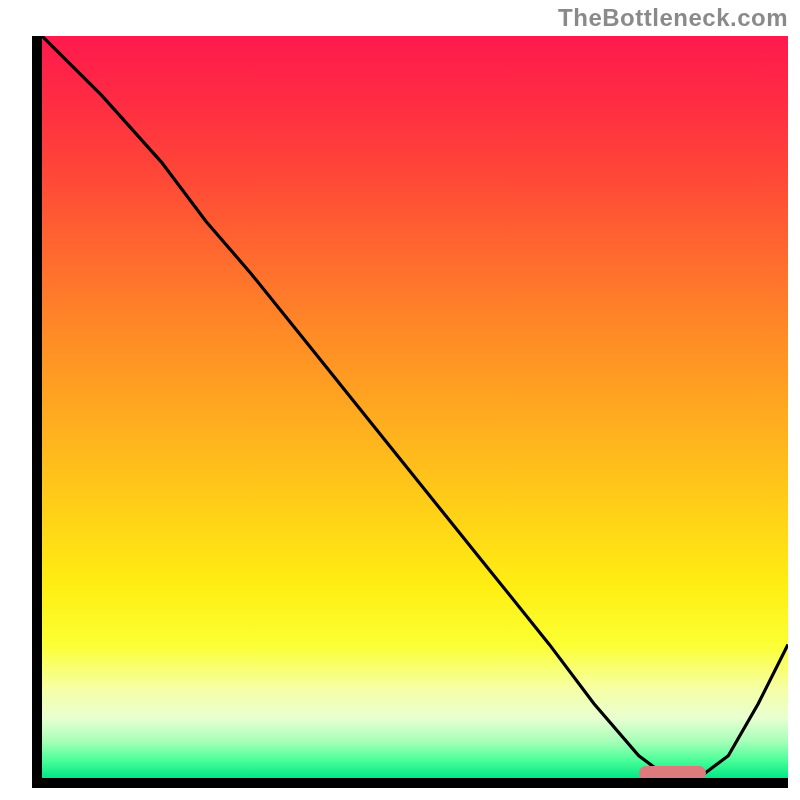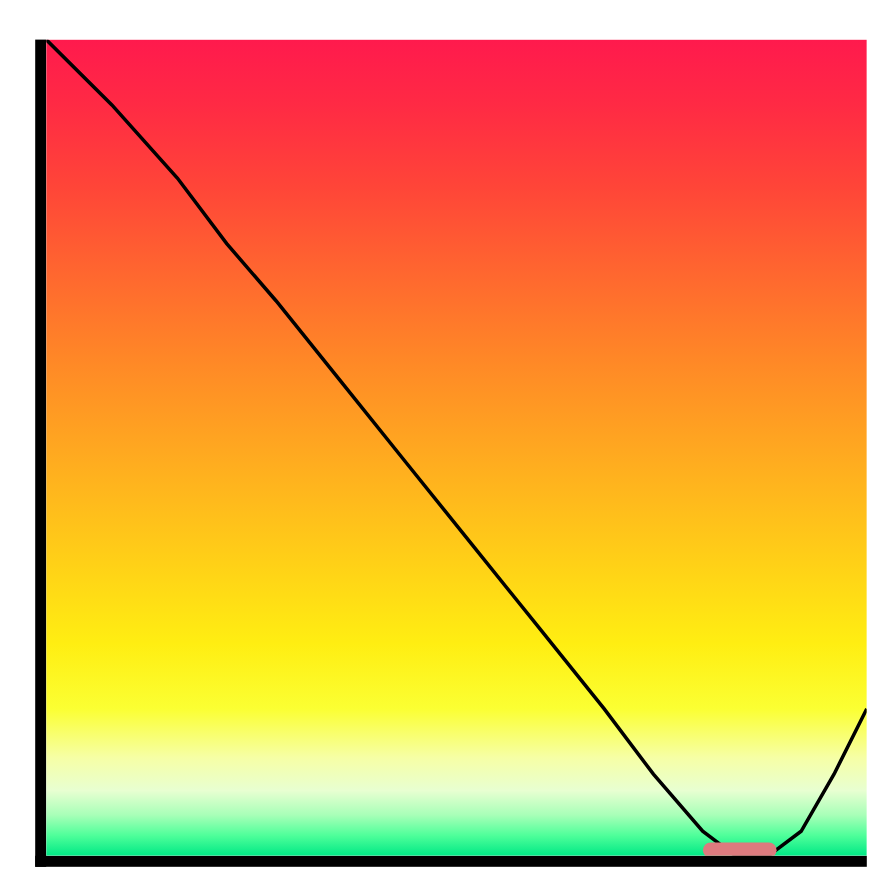--- a/index.html
+++ b/index.html
@@ -83,20 +83,21 @@
     height: 14px;
     border-radius: 7px;
     background: #dd7a7e;
   }
 </style>
 </head>
 <body>
 
 <div class="container">
 
+  <div class="attribution">TheBottleneck.com</div>
 
   <div class="axis-left"></div>
 
   <div class="axis-bottom"></div>
 
   <div class="plot-area">
     <div class="gradient-fill"></div>
 
     <svg class="curve-svg" viewBox="0 0 746 742" preserveAspectRatio="none">
       <path id="curve-path" d="M0.0 0.0 L59.7 59.4 L119.4 126.1 L164.1 185.5 L208.9 237.4 L268.6 311.6 L328.2 385.8 L387.9 460.0 L447.6 534.2 L507.3 608.4 L552.0 667.8 L596.8 719.7 L626.6 742.0 L656.5 742.0 L686.3 719.7 L716.2 667.8 L746.0 608.4" fill="none" stroke="#000000" stroke-width="3.2"></path>

